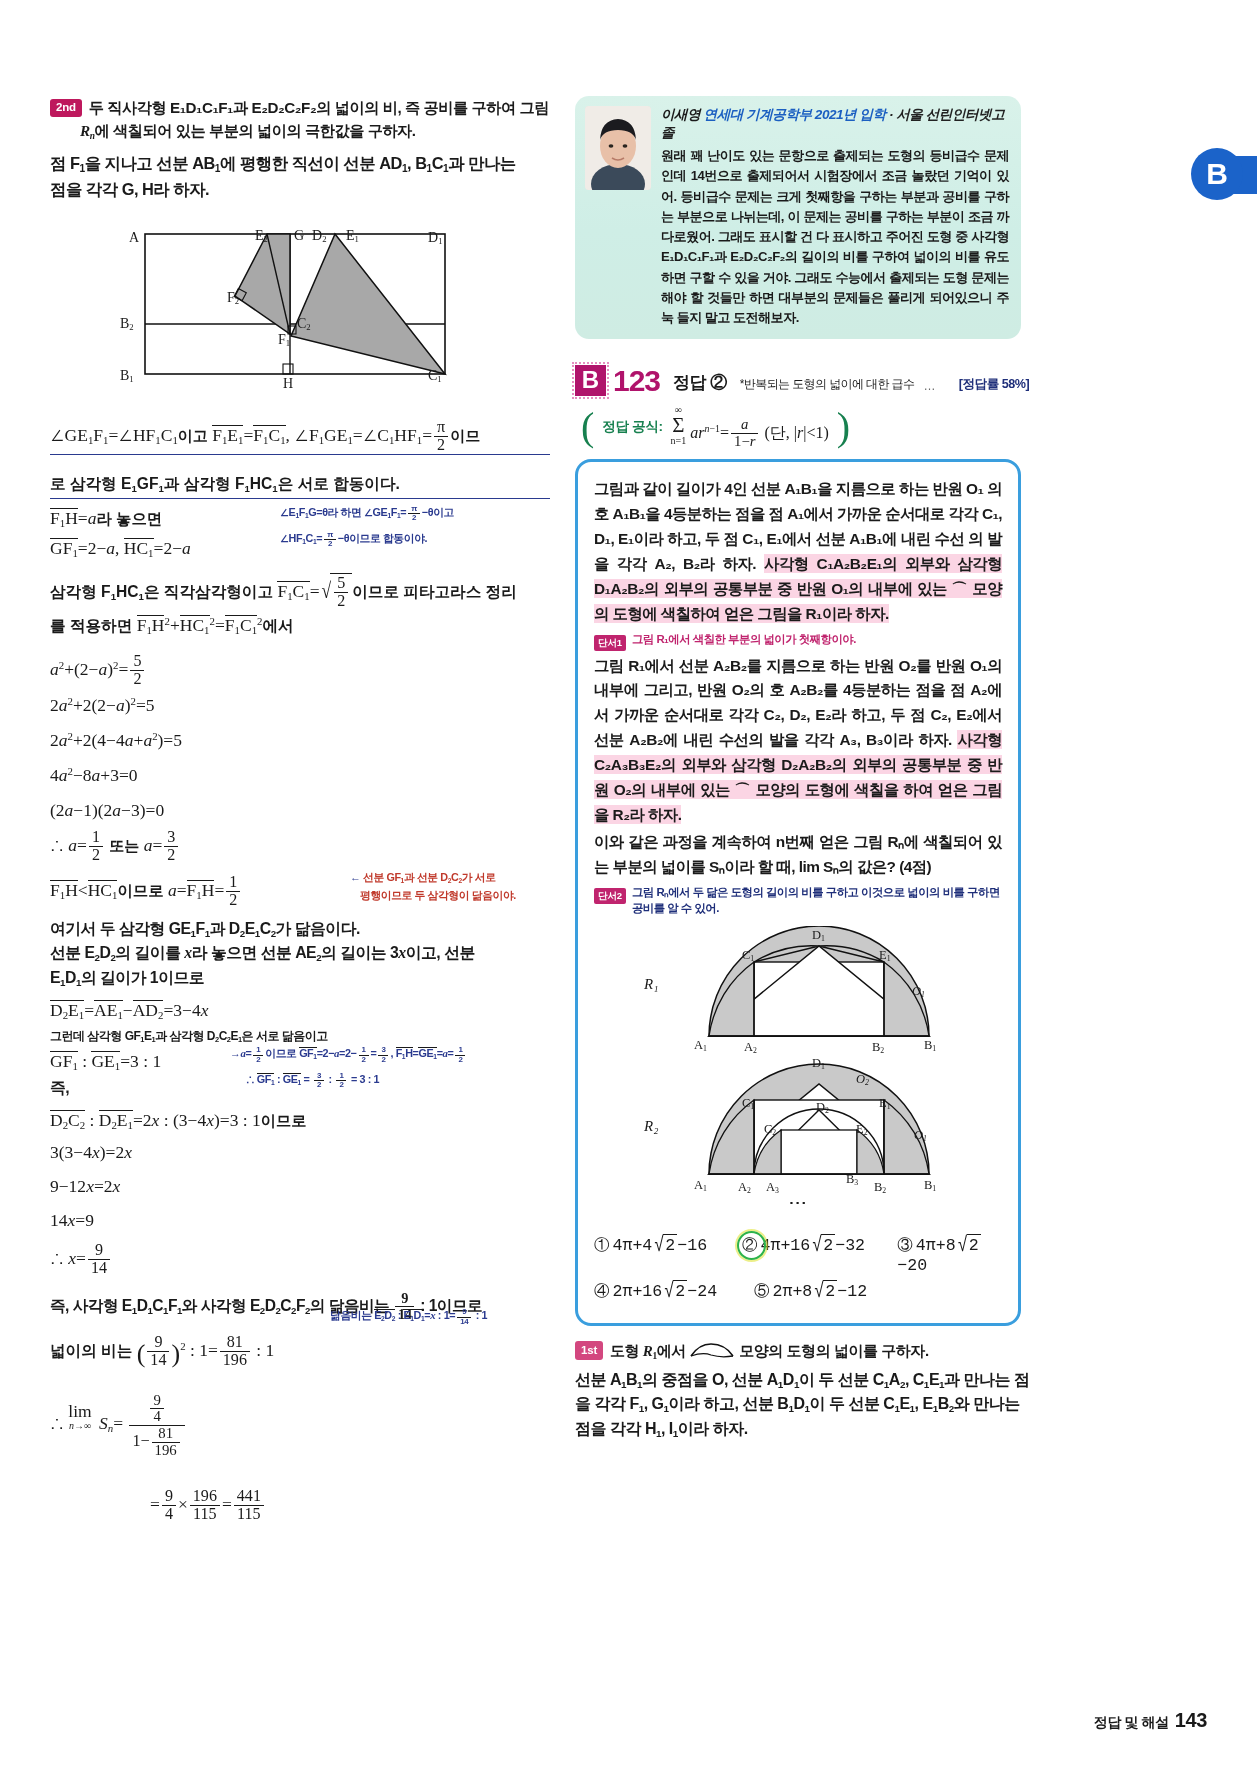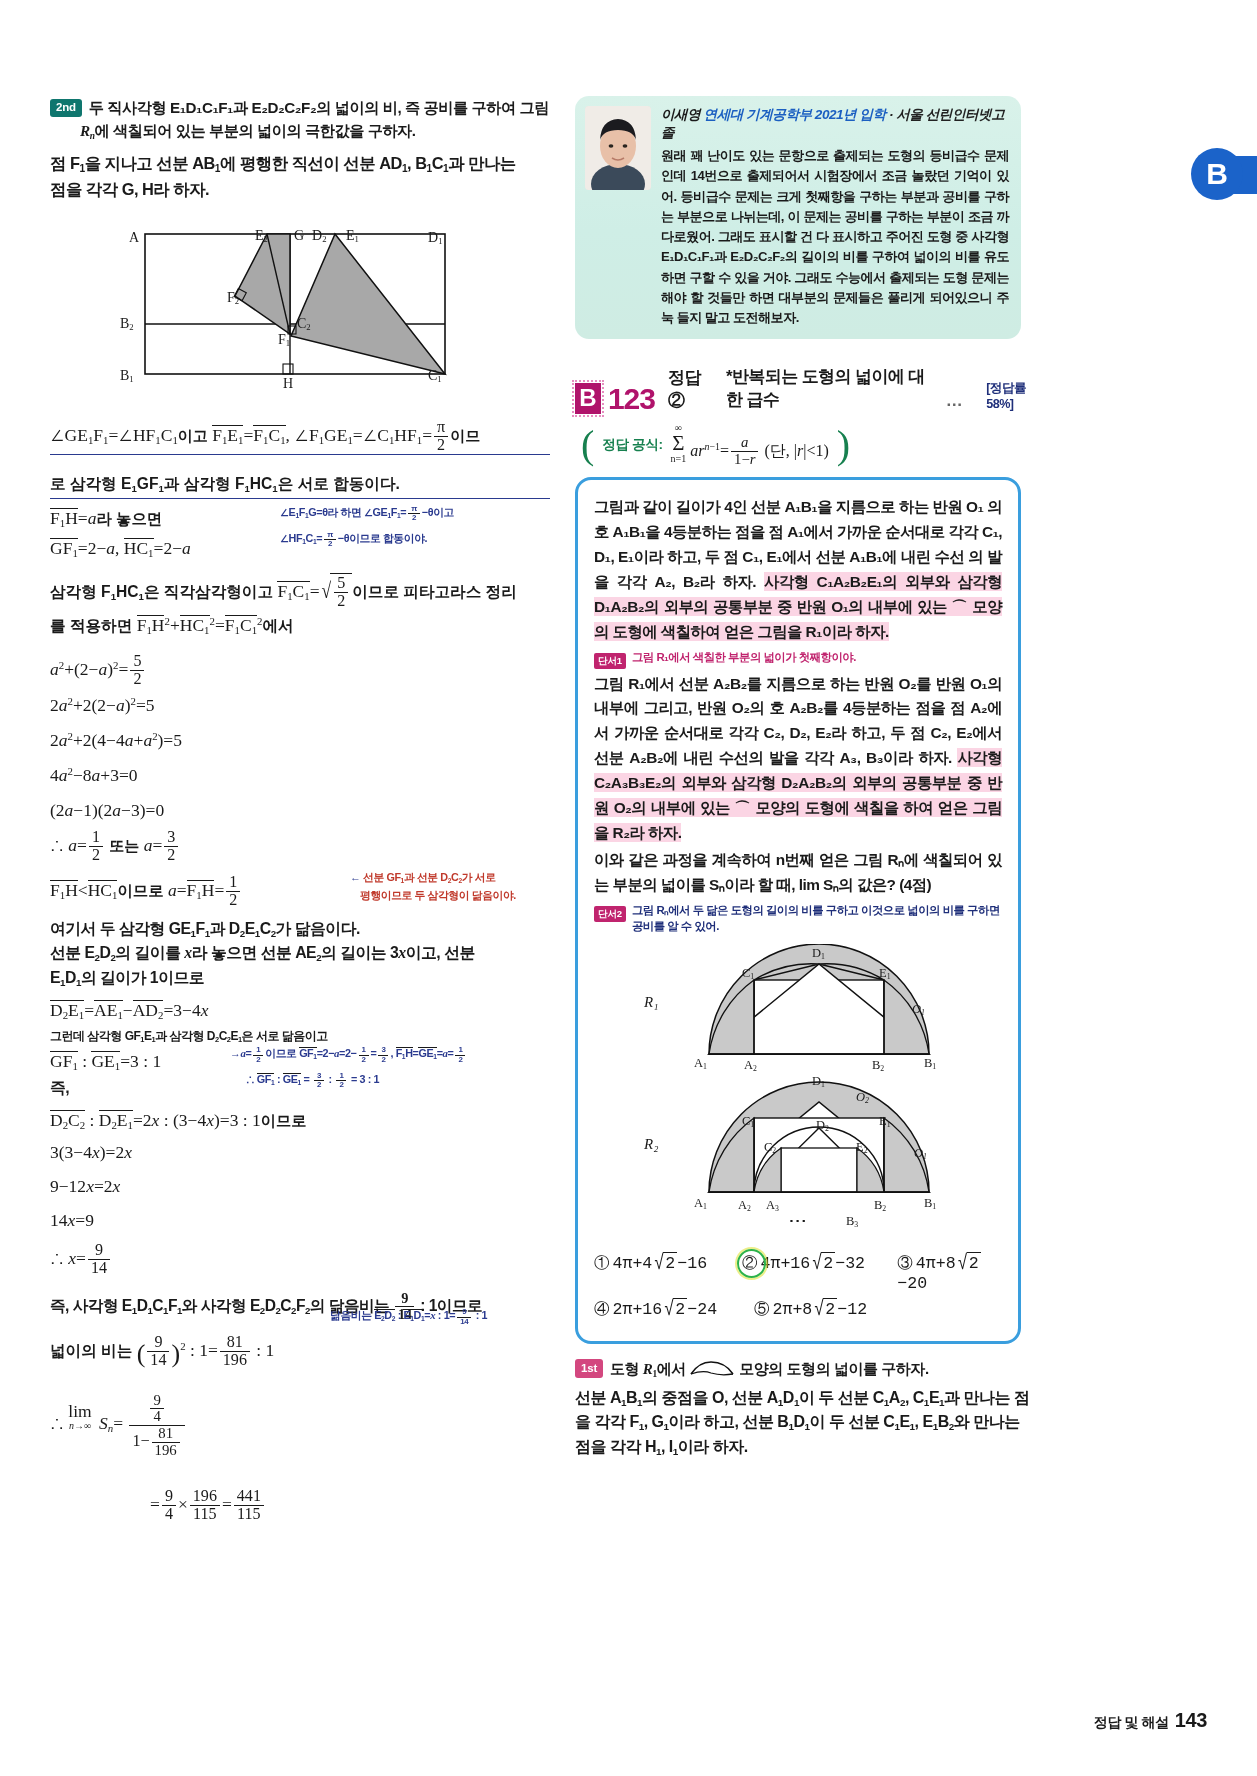--- a/index.html
+++ b/index.html
@@ -29,21 +29,21 @@
 
   
   .sqrt{display:inline-block;position:relative;padding-left:2px;}
   .sqrt>.rad{display:inline-block;border-top:1.2px solid #1a1a1a;padding:1px 2px 0 2px;}
   .radsym{display:inline-block;transform:scaleY(1.25);margin-right:-1px;}
 
   
   .left{position:absolute;left:50px;top:96px;width:500px;}
 
   .step-badge{
-    display:inline-block;background:#0f766e;color:#fff;
+    display:inline-block;background:#be185d;color:#fff;
     font-family:"Liberation Sans", sans-serif;font-weight:bold;
     font-size:11.5px;line-height:1;padding:3.5px 6px 3.5px 6px;border-radius:3px;
     vertical-align:2px;margin-right:7px;letter-spacing:-0.2px;
   }
   .step-badge.rose{background:#d3477f;}
 
   .lead{
     font-family:"Liberation Sans", sans-serif;
     font-weight:bold;font-size:15.2px;line-height:1.52;
     letter-spacing:-0.45px;
@@ -99,21 +99,21 @@
   
   .qhead{display:flex;align-items:flex-end;gap:7px;margin-top:26px;}
   .qB{
     width:31px;height:31px;background:#b0136b;color:#fff;
     font-family:"Liberation Sans",sans-serif;font-weight:bold;font-size:24px;
     display:flex;align-items:center;justify-content:center;
     outline:2px dotted #e58ec0;outline-offset:1px;
   }
   .qnum{font-family:"Liberation Sans",sans-serif;font-weight:bold;font-size:30px;color:#b0136b;letter-spacing:-1px;line-height:1;}
   .qans{font-family:"Liberation Sans",sans-serif;font-weight:bold;font-size:17px;letter-spacing:-0.5px;margin-left:6px;padding-bottom:2px;}
-  .qtopic{font-family:"Liberation Sans",sans-serif;font-weight:bold;font-size:17px;color:#1a1a1a;letter-spacing:-0.6px;padding-bottom:3px;margin-left:6px;}
+  .qtopic{font-family:"Liberation Sans",sans-serif;font-weight:normal;font-size:12px;color:#1a1a1a;letter-spacing:-0.6px;padding-bottom:3px;margin-left:6px;}
   .qrate{font-family:"Liberation Sans",sans-serif;font-weight:bold;font-size:12.6px;color:#1f2f7a;letter-spacing:-0.5px;padding-bottom:3px;}
 
   
   .formula{
     margin-top:9px;display:flex;align-items:center;gap:8px;
     font-family:"Liberation Serif", serif;font-size:16px;
     padding-left:6px;
   }
   .fbrace{font-size:40px;color:#17804f;line-height:.7;font-family:"Liberation Serif",serif;}
   .flabel{font-family:"Liberation Sans",sans-serif;font-weight:bold;color:#17804f;font-size:13.6px;letter-spacing:-0.4px;}
@@ -465,21 +465,21 @@
           <path d="M65 116 A65 65 0 0 1 92 72 L92 116 Z" fill="#c9c9c9" stroke="#111" stroke-width="1.2"></path>
           <path d="M168 72 A65 65 0 0 1 195 116 L168 116 Z" fill="#c9c9c9" stroke="#111" stroke-width="1.2"></path>
           <line x1="20" y1="116" x2="240" y2="116" stroke="#111" stroke-width="1.6"></line>
           <line x1="65" y1="42" x2="65" y2="116" stroke="#111" stroke-width="1.4"></line>
           <line x1="195" y1="42" x2="195" y2="116" stroke="#111" stroke-width="1.4"></line>
         </svg>
         <div class="serif" style="position:absolute;font-size:12.5px;">
           <span style="position:absolute;left:100px;top:122px;">A<span class="sub">1</span></span>
           <span style="position:absolute;left:144px;top:124px;">A<span class="sub">2</span></span>
           <span style="position:absolute;left:172px;top:124px;">A<span class="sub">3</span></span>
-          <span style="position:absolute;left:252px;top:140px;">B<span class="sub">3</span></span>
+          <span style="position:absolute;left:252px;top:116px;">B<span class="sub">3</span></span>
           <span style="position:absolute;left:280px;top:124px;">B<span class="sub">2</span></span>
           <span style="position:absolute;left:330px;top:122px;">B<span class="sub">1</span></span>
           <span style="position:absolute;left:148px;top:40px;">C<span class="sub">1</span></span>
           <span style="position:absolute;left:170px;top:66px;">C<span class="sub">2</span></span>
           <span style="position:absolute;left:218px;top:0px;">D<span class="sub">1</span></span>
           <span style="position:absolute;left:222px;top:44px;">D<span class="sub">2</span></span>
           <span style="position:absolute;left:285px;top:40px;">E<span class="sub">1</span></span>
           <span style="position:absolute;left:262px;top:66px;">E<span class="sub">2</span></span>
           <span style="position:absolute;left:320px;top:72px;" class="it">O<span class="sub">1</span></span>
           <span style="position:absolute;left:262px;top:16px;" class="it">O<span class="sub">2</span></span>

